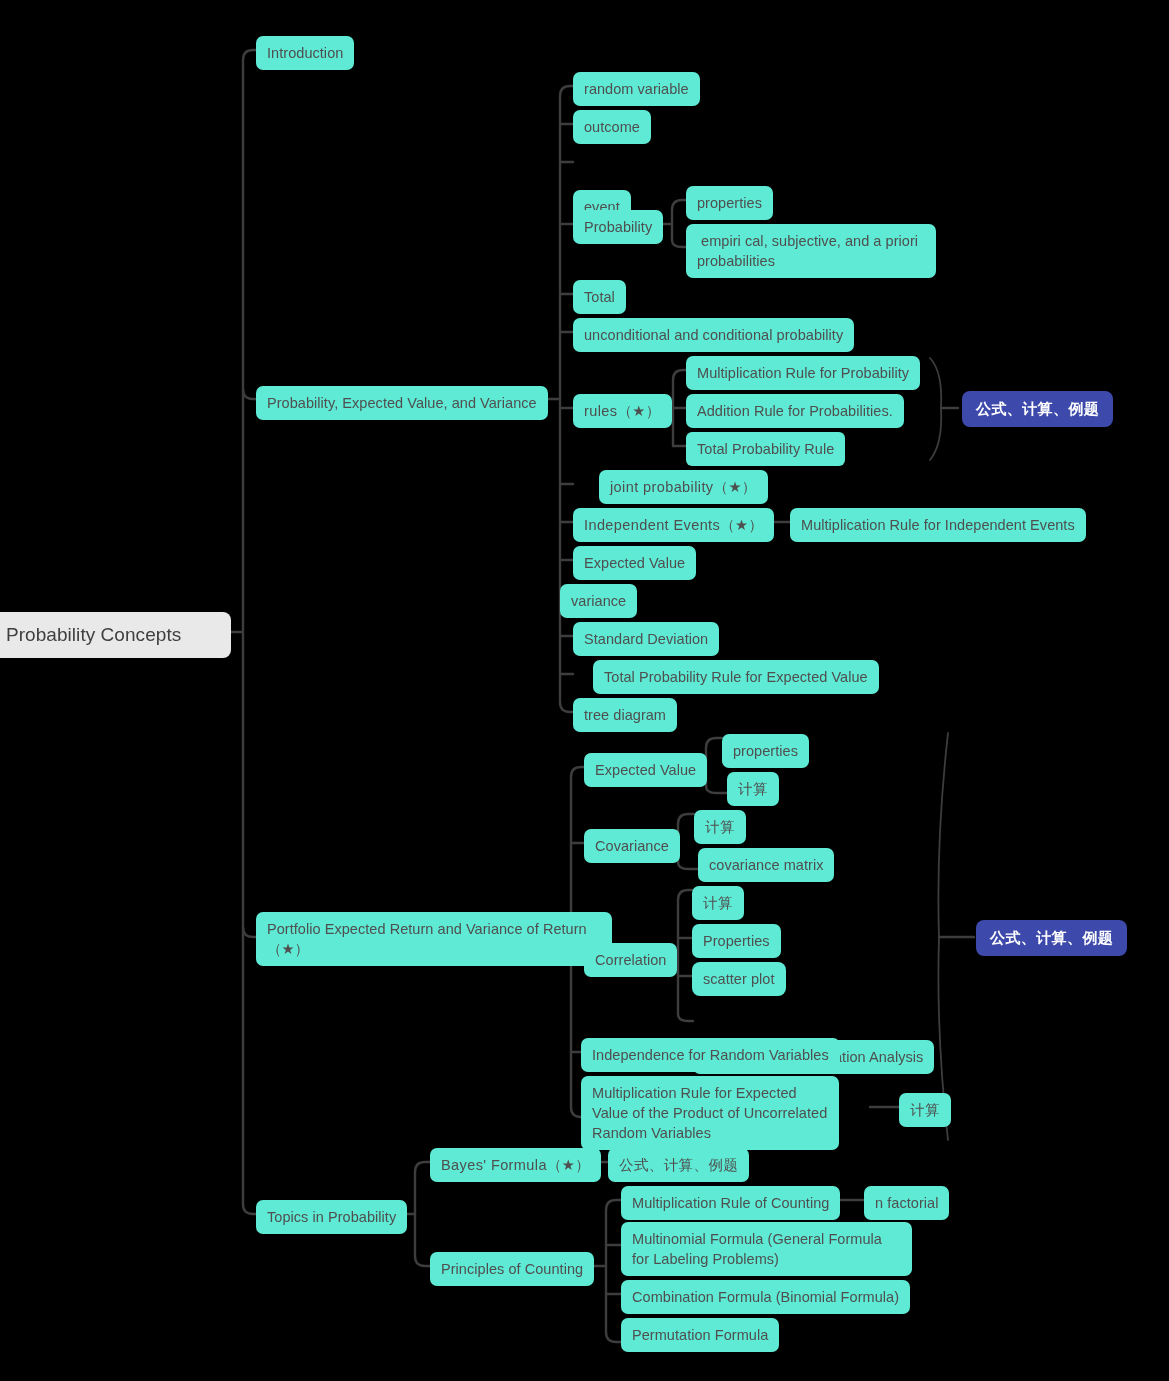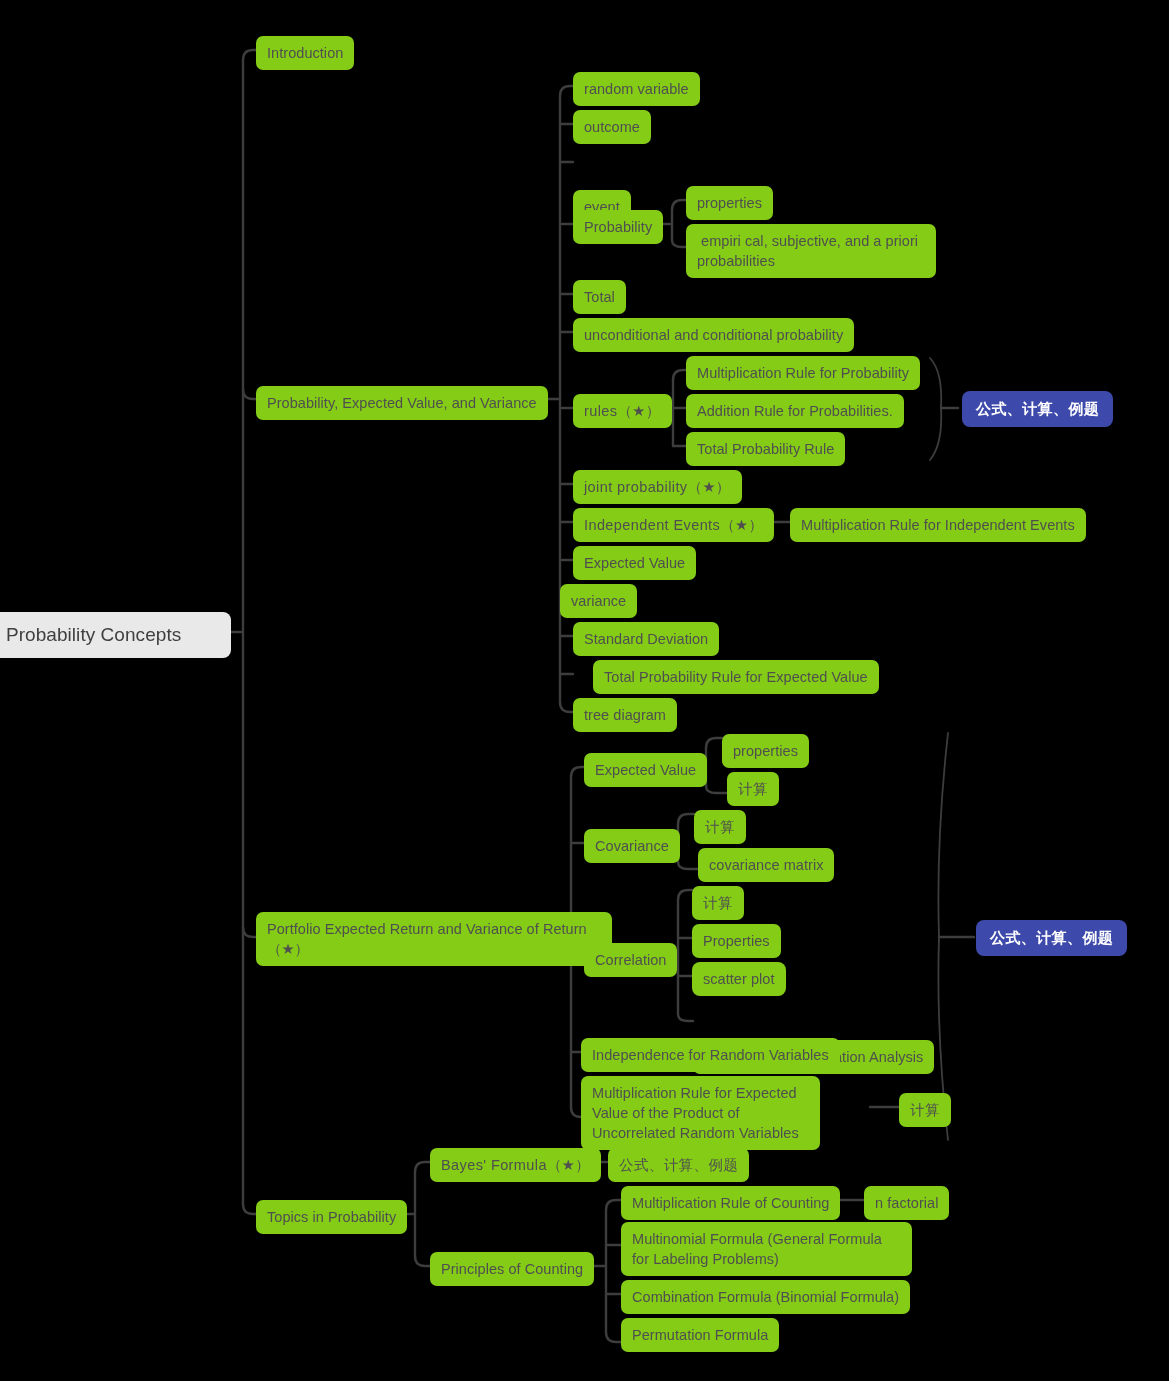--- a/index.html
+++ b/index.html
@@ -18,21 +18,21 @@
   #edges {
     position: absolute;
     left: 0; top: 0;
     width: 1169px;
     height: 1381px;
     pointer-events: none;
   }
   .node {
     position: absolute;
     box-sizing: border-box;
-    background: #84cc16;
+    background: #5eead4;
     color: #4f4f4f;
     border-radius: 7px;
     font-size: 14.5px;
     line-height: 20px;
     padding: 7px 11px;
     white-space: pre-wrap;
     letter-spacing: 0.05px;
   }
   .node.root {
     background: #e9e9e9;
@@ -177,25 +177,25 @@
   <div class="node" style="left:573px; top:280px;">Total</div>
 
   <div class="node" style="left:573px; top:318px;">unconditional and conditional probability</div>
 
   <div class="node cjk" style="left:573px; top:394px;">rules（★）</div>
 
   <div class="node" style="left:686px; top:356px;">Multiplication Rule for Probability</div>
 
   <div class="node" style="left:686px; top:394px;">Addition Rule for Probabilities.</div>
 
-  <div class="node" style="left:686px; top:432px;">Total Probability Rule</div>
+  <div class="node" style="left:686px; top:432px;border-radius:6px;">Total Probability Rule</div>
 
   <div class="node badge cjk" style="left:962px; top:391px;">公式、计算、例题</div>
 
-  <div class="node cjk" style="left:573px; top:470px;">joint probability（★）</div>
+  <div class="node cjk" style="left:599px; top:470px;">joint probability（★）</div>
 
   <div class="node cjk" style="left:573px; top:508px;">Independent Events（★）</div>
 
   <div class="node" style="left:790px; top:508px;">Multiplication Rule for Independent Events</div>
 
   <div class="node" style="left:573px; top:546px;">Expected Value</div>
 
   <div class="node" style="left:560px; top:584px;">variance</div>
 
   <div class="node" style="left:573px; top:622px;">Standard Deviation</div>
@@ -221,21 +221,21 @@
   <div class="node cjk" style="left:692px; top:886px;">计算</div>
 
   <div class="node" style="left:692px; top:924px;">Properties</div>
 
   <div class="node" style="left:692px; top:962px;border-radius:8px;">scatter plot</div>
 
   <div class="node" style="left:693px; top:1000px;margin-top:40px;">Limitations of Correlation Analysis</div>
 
   <div class="node" style="left:581px; top:1038px;">Independence for Random Variables</div>
 
-  <div class="node" style="left:581px; top:1076px; width:239px;">Multiplication Rule for Expected Value of the Product of Uncorrelated Random Variables</div>
+  <div class="node" style="left:581px; top:1076px; width:258px;">Multiplication Rule for Expected Value of the Product of Uncorrelated Random Variables</div>
 
   <div class="node cjk" style="left:899px; top:1093px;">计算</div>
 
   <div class="node badge cjk" style="left:976px; top:920px;">公式、计算、例题</div>
 
   <div class="node cjk" style="left:430px; top:1148px;">Bayes' Formula（★）</div>
 
   <div class="node cjk" style="left:608px; top:1148px;">公式、计算、例题</div>
 
   <div class="node" style="left:430px; top:1252px;">Principles of Counting</div>

